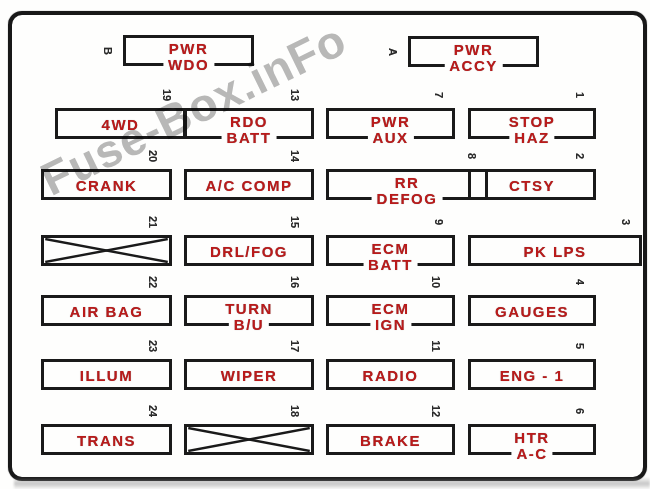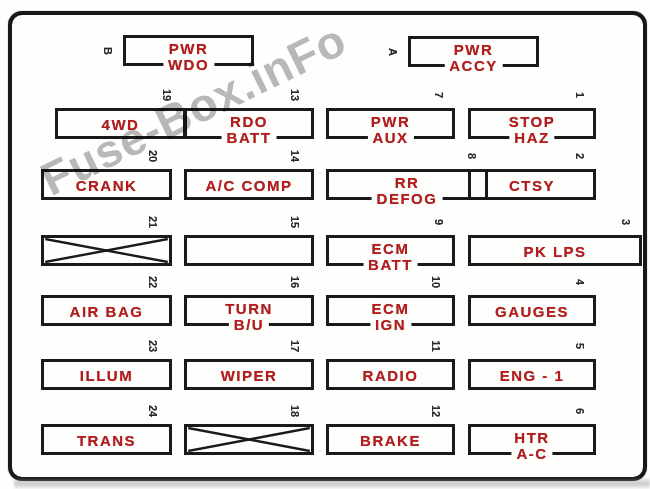--- a/index.html
+++ b/index.html
@@ -118,20 +118,21 @@
     <span class="l2">BATT</span>
 
   </div>
       <div class="fuse single" style="left: 184px; top: 169px; width: 124px;">
     <span class="num">14</span>
     <span class="l1">A/C COMP</span>
 
   </div>
       <div class="fuse single" style="left: 184px; top: 235px; width: 124px;">
     <span class="num">15</span>
+    <span class="l1">DRL/FOG</span>
 
   </div>
       <div class="fuse" style="left: 184px; top: 295px; width: 124px;">
     <span class="num">16</span>
     <span class="l1">TURN</span>
     <span class="l2">B/U</span>
 
   </div>
       <div class="fuse single" style="left: 184px; top: 359px; width: 124px;">
     <span class="num">17</span>

